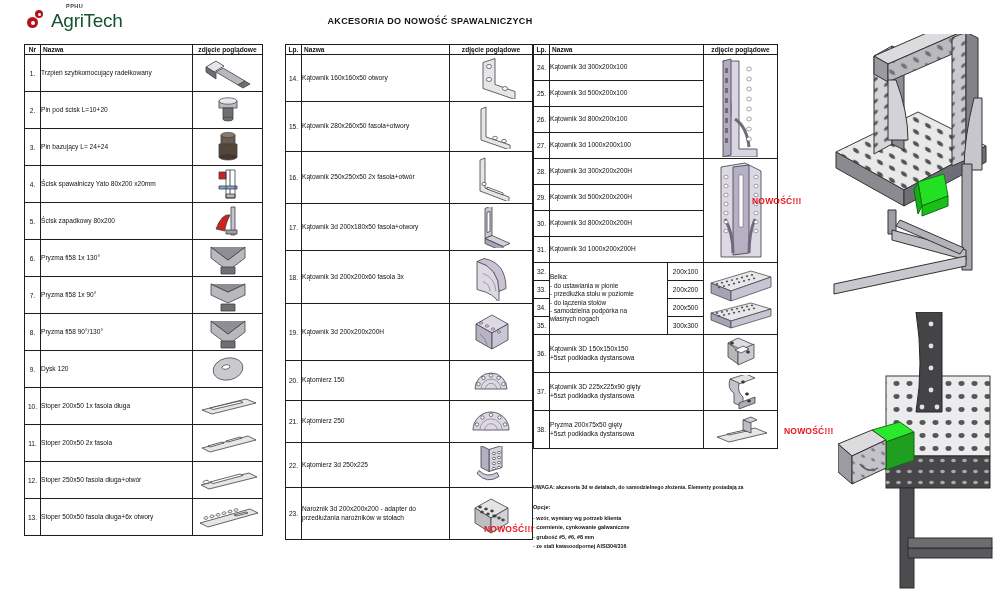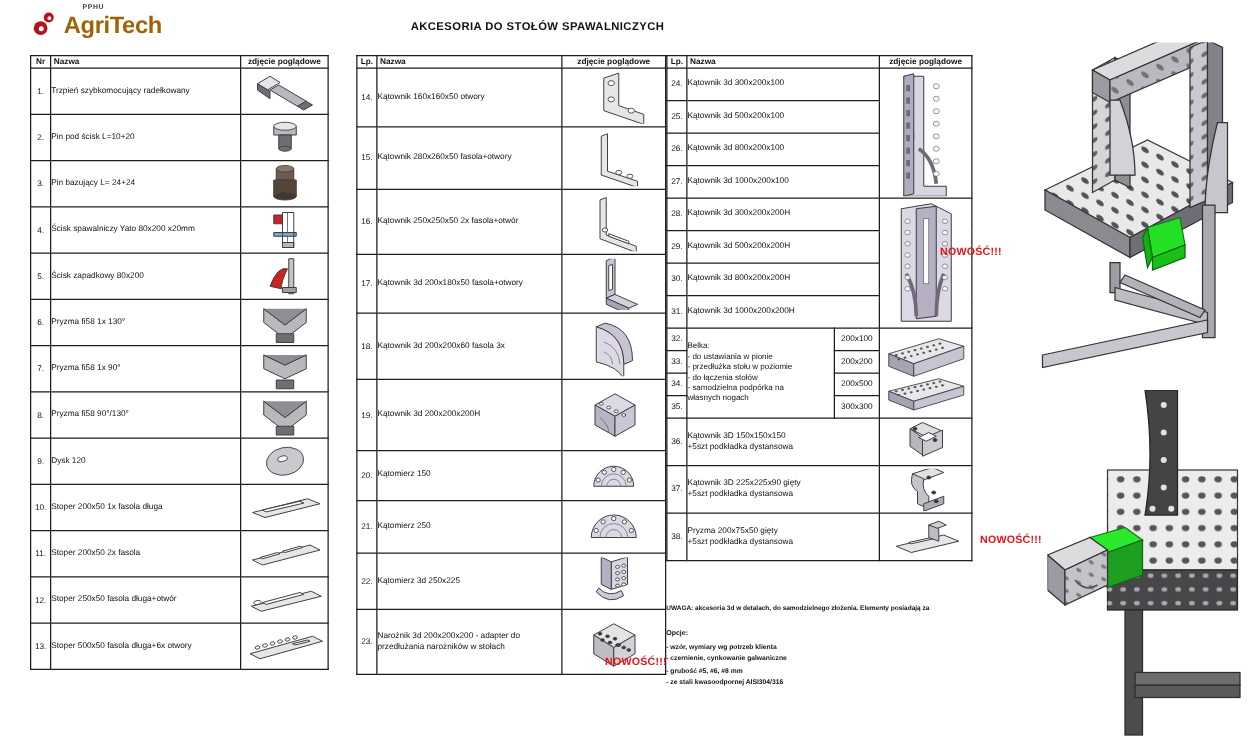--- a/index.html
+++ b/index.html
@@ -14,21 +14,21 @@
   .logo { position:absolute; left:27px; top:8px; display:flex; align-items:flex-end; }
   .logo-mark { width:22px; height:22px; position:relative; margin-right:2px; }
   .gear { position:absolute; border-radius:50%; background:#b3131b; }
   .gear.g1 { width:11px; height:11px; left:0px; top:9px; }
   .gear.g1::after { content:""; position:absolute; left:3.5px; top:3.5px; width:4px; height:4px; border-radius:50%; background:#fff; }
   .gear.g2 { width:8px; height:8px; left:8px; top:2px; }
   .gear.g2::after { content:""; position:absolute; left:2.5px; top:2.5px; width:3px; height:3px; border-radius:50%; background:#fff; }
   .logo-text { position:relative; line-height:1; }
   .logo-pphu { font-size:5.5px; letter-spacing:.5px; color:#3b3b3b; font-weight:700;
                position:absolute; left:15px; top:-7px; }
-  .logo-name { font-size:19px; font-weight:700; color:#a16207; letter-spacing:-.3px; }
+  .logo-name { font-size:19px; font-weight:400; color:#14532d; letter-spacing:-.3px; }
 
   
   .doc-title {
     position:absolute; left:300px; top:16px; width:260px; text-align:center;
     font-size:9px; font-weight:700; letter-spacing:.35px; color:#111;
   }
 
   
   .tbl { position:absolute; border-collapse:collapse; table-layout:fixed; }
   .tbl td, .tbl th { border:1px solid #1d1d1d; padding:0; vertical-align:middle; }
@@ -83,21 +83,21 @@
   <span class="logo-mark">
     <span class="gear g1"></span>
       <span class="gear g2"></span>
   </span>
   <span class="logo-text">
     <span class="logo-pphu">PPHU</span>
     <span class="logo-name">AgriTech</span>
   </span>
 </div>
 
-<div class="doc-title">AKCESORIA DO STOŁÓW SPAWALNICZYCH</div>
+<div class="doc-title">AKCESORIA DO NOWOŚĆ SPAWALNICZYCH</div>
 
 <table class="tbl" id="table1">
   <colgroup>
       <col class="k1">
       <col class="k2">
       <col class="k3">
     </colgroup>
   <thead>
     <tr>
       <th class="c-num">Nr</th>

